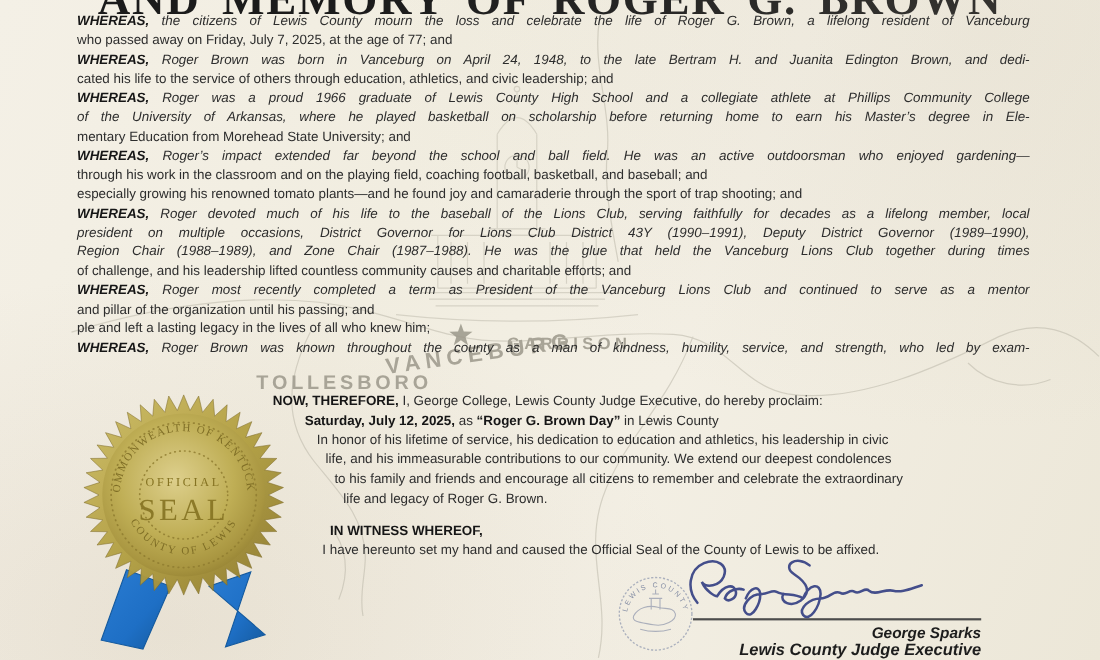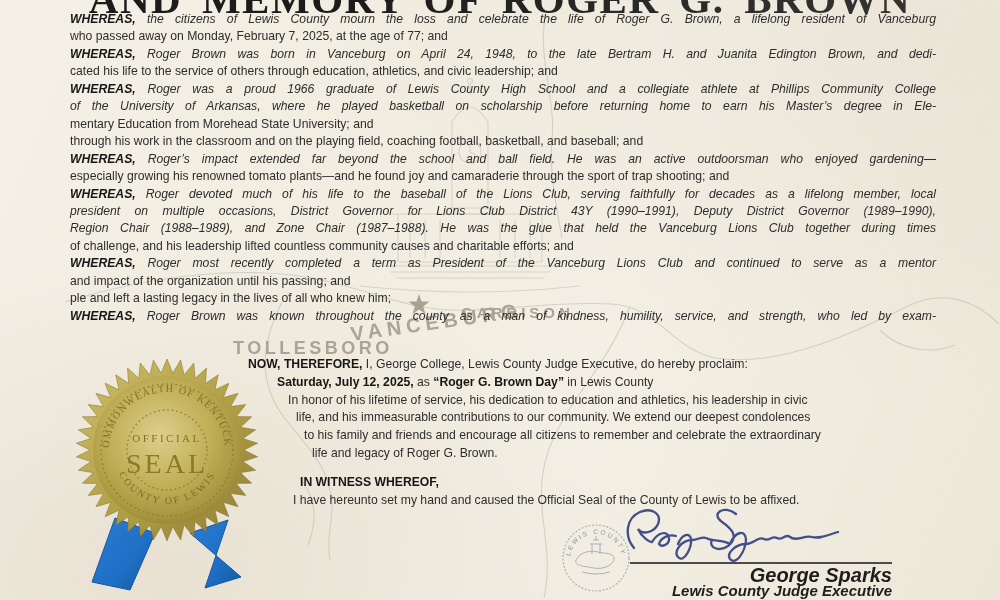--- a/index.html
+++ b/index.html
@@ -29,21 +29,21 @@
   #lbl-garrison{left:461px;top:304px;font-size:15px;letter-spacing:4px;}
   #lbl-vanceburg{left:350px;top:311px;font-size:20px;letter-spacing:5px;transform:rotate(-8deg);}
   #lbl-tollesboro{left:233px;top:338px;font-size:18px;letter-spacing:3.5px;}
   .svg-abs{position:absolute;z-index:1;}
   #seal-svg{left:58px;top:340px;z-index:4;}
   #stamp-svg{left:552px;top:514px;z-index:4;}
   #sig-svg{left:618px;top:502px;z-index:5;}
   .sig-line{position:absolute;left:630px;top:562px;width:262px;height:1.5px;background:#4c4c4c;z-index:4;}
   .sig-names{position:absolute;left:560px;top:567px;width:332px;text-align:right;z-index:5;
     font-style:italic;font-weight:bold;color:#1d1d1d;}
-  .sig-names .nm{font-size:20px;line-height:16px;}
+  .sig-names .nm{font-size:14px;line-height:16px;}
   .sig-names .tt{font-size:15px;line-height:16px;}
 </style>
 </head>
 <body>
 
 <div class="page">
 
   <svg class="svg-abs" style="left:0;top:0" width="1000" height="600" viewBox="0 0 1000 600">
     <g stroke="#bcb8aa" stroke-width="1.1" fill="none" opacity="0.55">
       <path d="M65,302 C150,276 250,262 330,282 C370,292 395,302 418,306 C470,318 540,300 612,304 C660,307 672,350 716,358 C780,368 856,332 908,306 C944,289 975,300 999,324"></path>
@@ -70,35 +70,35 @@
   </svg>
 
   <div class="wm-label" id="lbl-garrison">GARRISON</div>
   <div class="wm-label" id="lbl-vanceburg">VANCEBURG</div>
   <div class="wm-label" id="lbl-tollesboro">TOLLESBORO</div>
 
   <div class="doc-title">AND MEMORY OF ROGER G. BROWN</div>
 
   <div class="textcol" id="body-lines">
       <div class="tline just"><span class="b">WHEREAS,</span><span> the citizens of Lewis County mourn the loss and celebrate the life of Roger G. Brown, a lifelong resident of Vanceburg</span></div>
-      <div class="tline"><span>who passed away on Monday, February 7, 2025, at the age of 77; and</span></div>
+      <div class="tline"><span>who passed away on Friday, July 7, 2025, at the age of 77; and</span></div>
       <div class="tline just"><span class="b">WHEREAS,</span><span> Roger Brown was born in Vanceburg on April 24, 1948, to the late Bertram H. and Juanita Edington Brown, and dedi-</span></div>
       <div class="tline"><span>cated his life to the service of others through education, athletics, and civic leadership; and</span></div>
       <div class="tline just"><span class="b">WHEREAS,</span><span> Roger was a proud 1966 graduate of Lewis County High School and a collegiate athlete at Phillips Community College</span></div>
       <div class="tline just"><span>of the University of Arkansas, where he played basketball on scholarship before returning home to earn his Master’s degree in Ele-</span></div>
       <div class="tline"><span>mentary Education from Morehead State University; and</span></div>
+      <div class="tline just"><span class="b">WHEREAS,</span><span> Roger’s impact extended far beyond the school and ball field. He was an active outdoorsman who enjoyed gardening—</span></div>
       <div class="tline"><span>through his work in the classroom and on the playing field, coaching football, basketball, and baseball; and</span></div>
-      <div class="tline just"><span class="b">WHEREAS,</span><span> Roger’s impact extended far beyond the school and ball field. He was an active outdoorsman who enjoyed gardening—</span></div>
       <div class="tline"><span>especially growing his renowned tomato plants—and he found joy and camaraderie through the sport of trap shooting; and</span></div>
       <div class="tline just"><span class="b">WHEREAS,</span><span> Roger devoted much of his life to the baseball of the Lions Club, serving faithfully for decades as a lifelong member, local</span></div>
       <div class="tline just"><span>president on multiple occasions, District Governor for Lions Club District 43Y (1990–1991), Deputy District Governor (1989–1990),</span></div>
       <div class="tline just"><span>Region Chair (1988–1989), and Zone Chair (1987–1988). He was the glue that held the Vanceburg Lions Club together during times</span></div>
       <div class="tline"><span>of challenge, and his leadership lifted countless community causes and charitable efforts; and</span></div>
       <div class="tline just"><span class="b">WHEREAS,</span><span> Roger most recently completed a term as President of the Vanceburg Lions Club and continued to serve as a mentor</span></div>
-      <div class="tline"><span>and impact of the organization until his passing; and</span></div>
+      <div class="tline"><span>and pillar of the organization until his passing; and</span></div>
       <div class="tline"><span>ple and left a lasting legacy in the lives of all who knew him;</span></div>
       <div class="tline just"><span class="b">WHEREAS,</span><span> Roger Brown was known throughout the county as a man of kindness, humility, service, and strength, who led by exam-</span></div>
     </div>
   <div class="textcol" id="proclaim-lines">
       <div class="tline" style="padding-left: 178px;"><span class="b">NOW, THEREFORE,</span><span> I, George College, Lewis County Judge Executive, do hereby proclaim:</span></div>
       <div class="tline" style="padding-left: 207px;"><span class="b">Saturday, July 12, 2025,</span><span> as </span><span class="b">“Roger G. Brown Day”</span><span> in Lewis County</span></div>
       <div class="tline" style="padding-left: 218px;"><span>In honor of his lifetime of service, his dedication to education and athletics, his leadership in civic</span></div>
       <div class="tline" style="padding-left: 226px;"><span>life, and his immeasurable contributions to our community. We extend our deepest condolences</span></div>
       <div class="tline" style="padding-left: 234px;"><span>to his family and friends and encourage all citizens to remember and celebrate the extraordinary</span></div>
       <div class="tline" style="padding-left: 242px;"><span>life and legacy of Roger G. Brown.</span></div>

